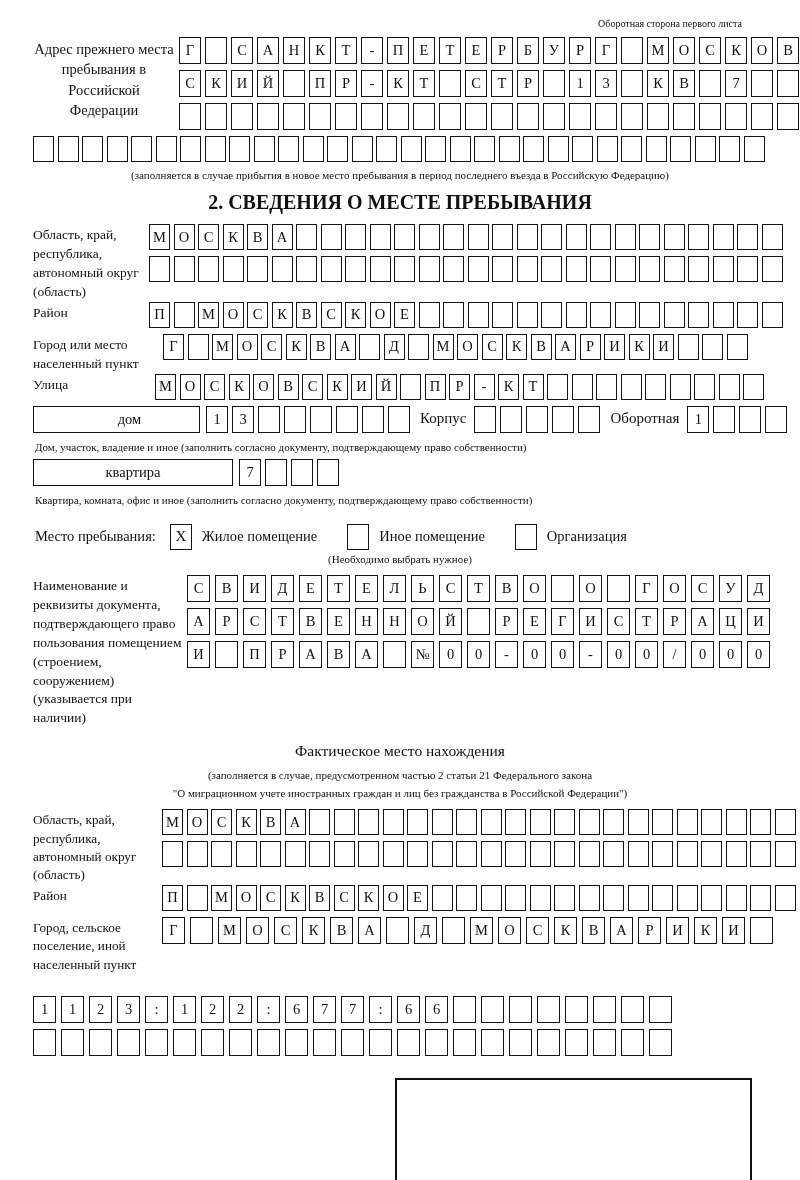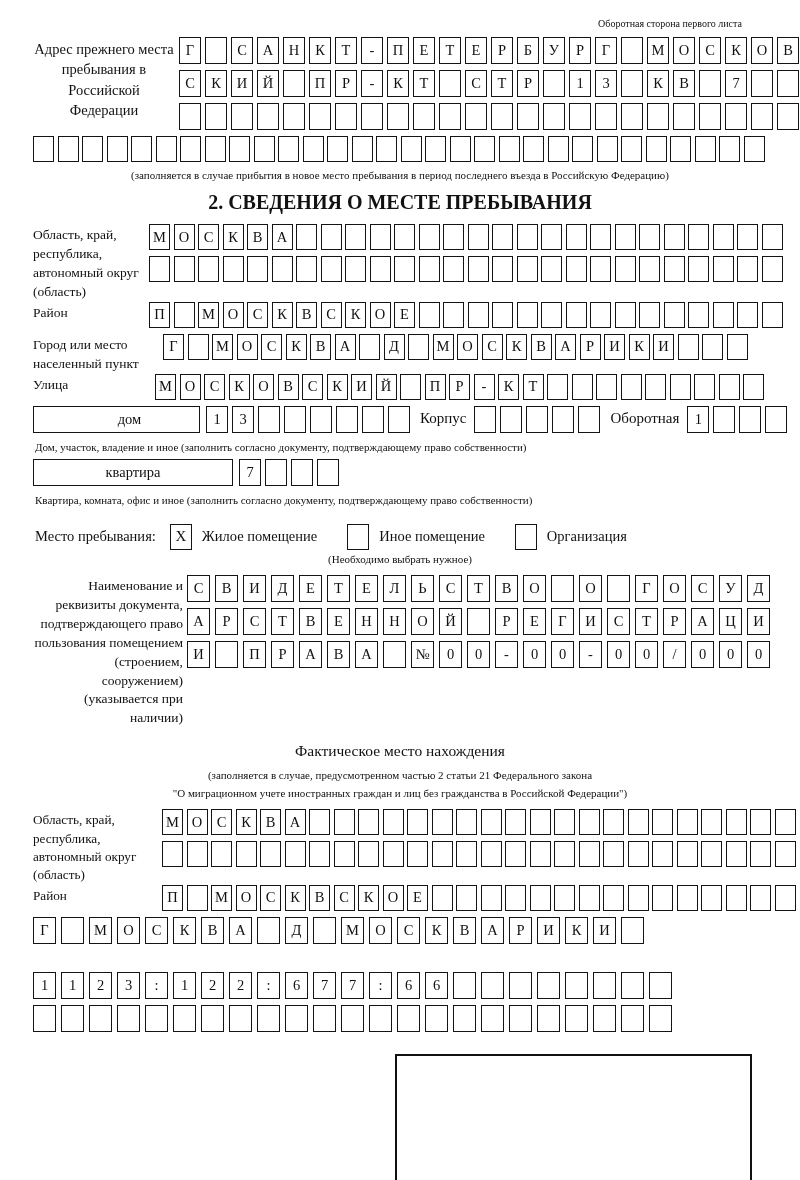--- a/index.html
+++ b/index.html
@@ -2,21 +2,21 @@
 <html><head>
 <meta charset="utf-8">
 <style>
   html,body{margin:0;padding:0;background:#fff;}
   body{width:800px;height:1180px;color:#111;font-family:"Liberation Serif","DejaVu Serif",serif;overflow:hidden;}
   .hdr-note{text-align:right;font-size:10px;margin:18px 58px 8px 0;}
   .frow{display:flex;align-items:flex-start;margin:0 0 0 33px;}
   .flabel{flex:0 0 142px;font-size:13.5px;line-height:1.4;padding:2px 4px 0 0;}
   .flabel.big{font-size:14.5px;text-align:center;}
   .flabel.w112{flex-basis:112px;}
-  .flabel.w150{flex-basis:150px;text-align:right;}
+  .flabel.w150{flex-basis:150px;}
   .flabel.w125{flex-basis:125px;font-size:13.2px;}
   .cellblock{display:flex;flex-direction:column;}
   .cells{display:flex;gap:3.5px;margin-bottom:6px;}
   .cell{flex:0 0 21px;height:26px;border:1.6px solid #141414;display:flex;align-items:center;justify-content:center;font-size:14.5px;box-sizing:border-box;}
   .cells.big{gap:4px;}
   .cells.big .cell{flex-basis:22px;height:27px;}
   .cells.wide{gap:5px;}
   .cells.wide .cell{flex-basis:23px;height:27px;}
   .cells.ind14{margin-left:14px;}
   .cells.ind6{margin-left:6px;}
@@ -535,20 +535,21 @@
       <span class="cell"></span>
       <span class="cell"></span>
       <span class="cell"></span>
       <span class="cell"></span>
       <span class="cell"></span>
       <span class="cell"></span>
     </div>
 </div>
 
 <div class="frow">
+  <div class="flabel w125">Город, сельское поселение, иной населенный пункт</div>
   <div class="cells wide">
       <span class="cell">Г</span>
       <span class="cell"></span>
       <span class="cell">М</span>
       <span class="cell">О</span>
       <span class="cell">С</span>
       <span class="cell">К</span>
       <span class="cell">В</span>
       <span class="cell">А</span>
       <span class="cell"></span>

